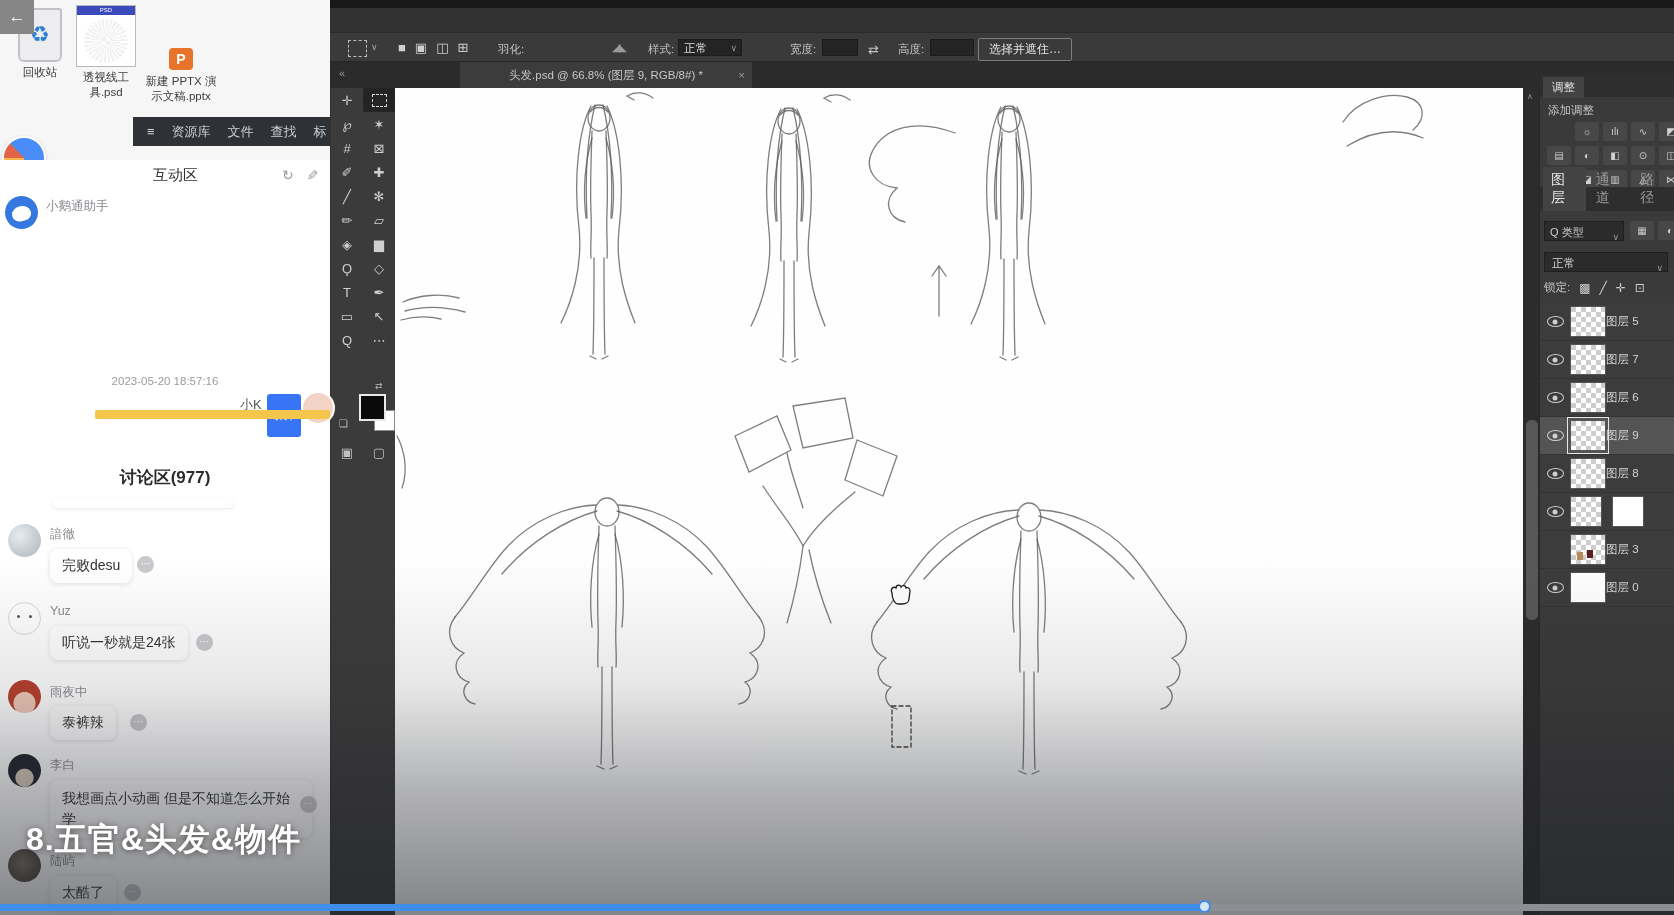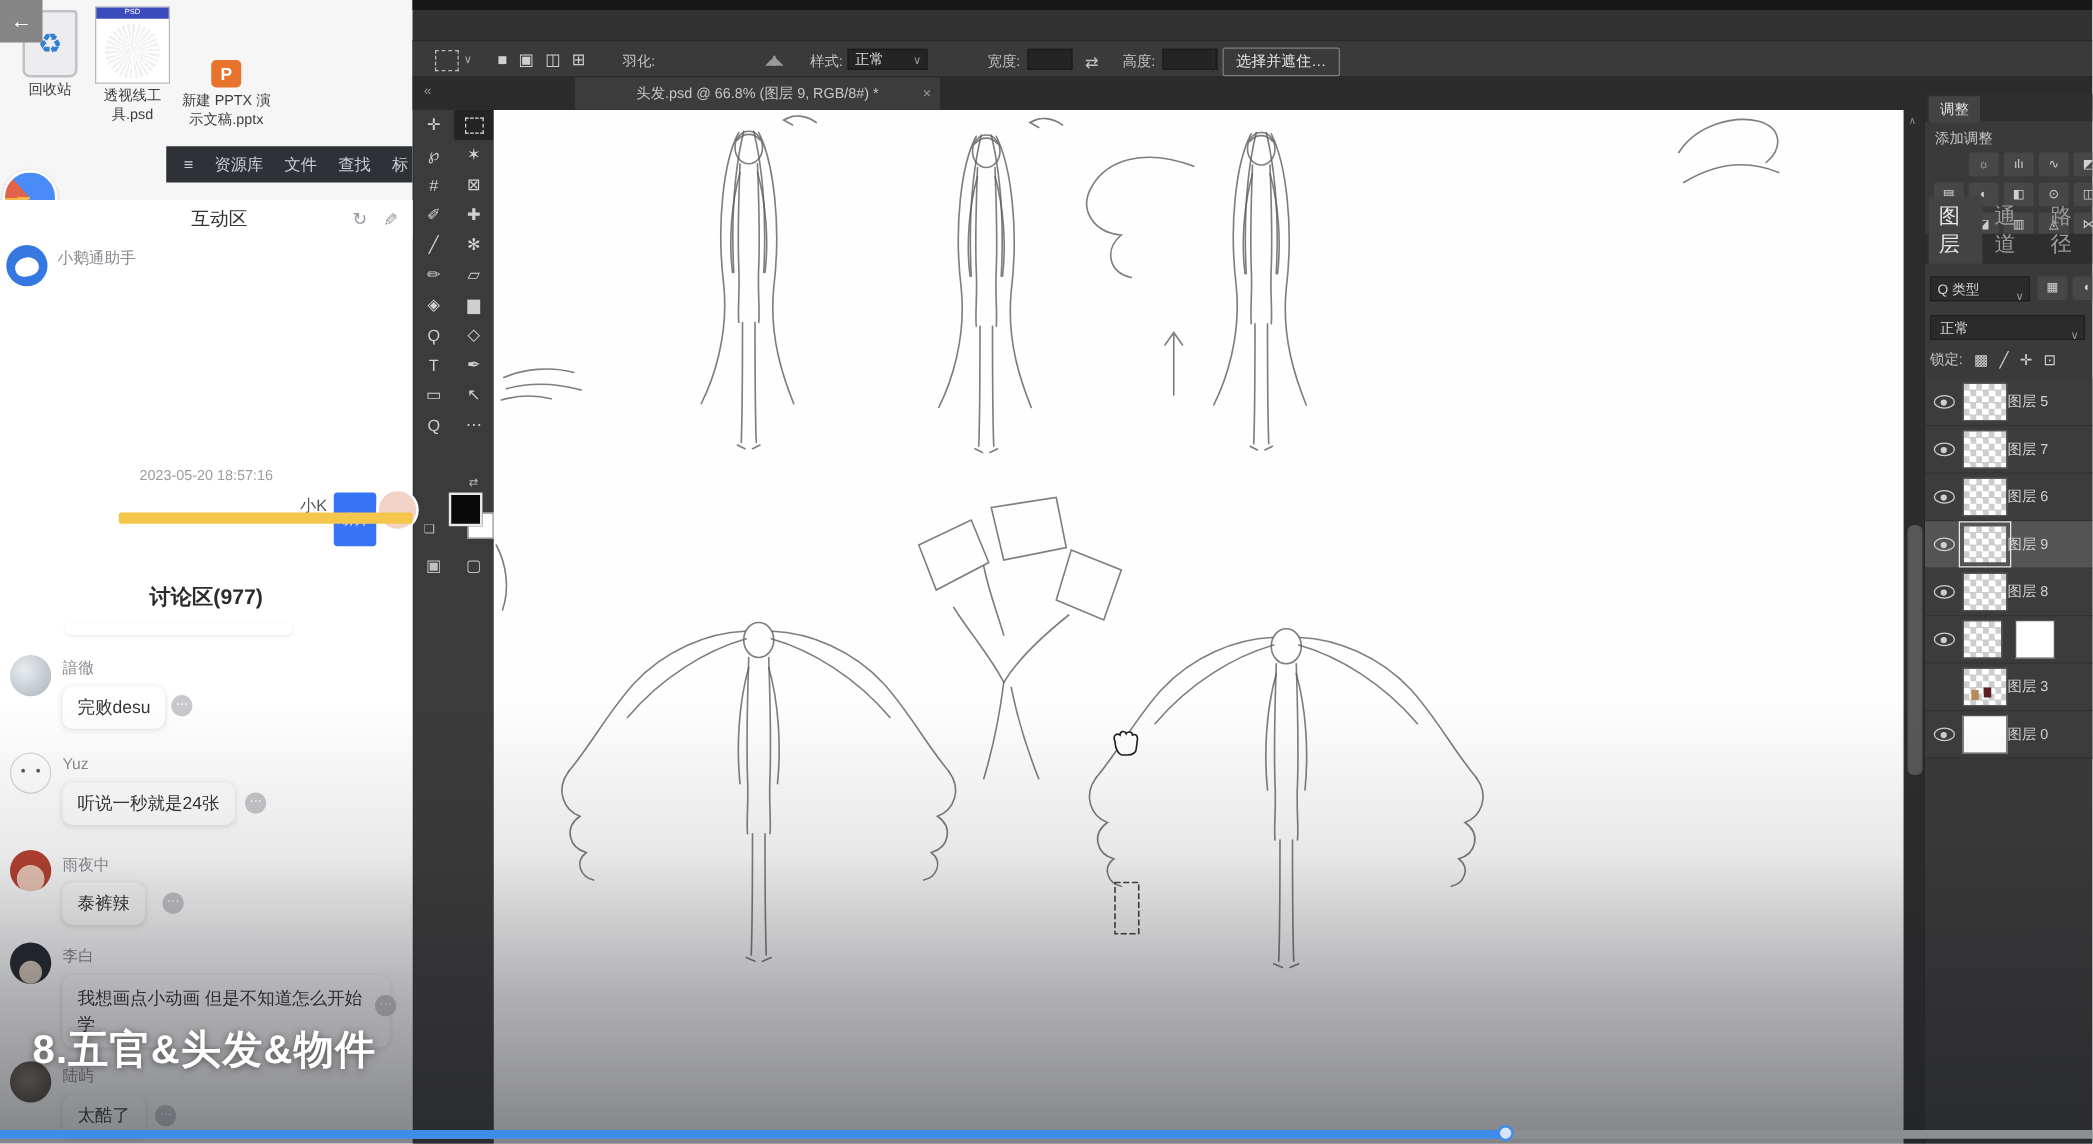--- a/index.html
+++ b/index.html
@@ -116,21 +116,21 @@
   .rpanel{position:absolute;left:1209px;top:75px;width:135px;height:840px;background:#3a3a3a;
     border-left:1px solid #282828;overflow:hidden;}
   .ptabrow{position:absolute;left:0;top:0;width:100%;height:22px;background:#2e2e2e;}
   .ptab{position:absolute;left:3px;top:2px;padding:3px 9px;background:#434343;color:#e2e2e2;font-size:11.5px;}
   .addlab{position:absolute;left:8px;top:28px;font-size:11.5px;color:#c6c6c6;}
   .tiles{position:absolute;right:-8px;display:flex;gap:4px;}
   .tile{width:24px;height:19px;background:#474747;border-radius:2px;color:#d0d0d0;font-size:10px;
     display:flex;align-items:center;justify-content:center;overflow:hidden;}
   .ltabs{position:absolute;left:0;top:112px;width:100%;height:24px;background:#2e2e2e;
     display:flex;align-items:flex-end;gap:2px;padding-left:3px;box-sizing:border-box;}
-  .ltab{padding:4px 8px;font-size:17px;color:#9b9b9b;}
+  .ltab{padding:4px 8px;font-size:14px;color:#9b9b9b;}
   .ltab.on{background:#434343;color:#e6e6e6;}
   .kindbox{position:absolute;left:4px;top:146px;width:80px;height:20px;background:#2b2b2b;
     border:1px solid #1f1f1f;color:#cfcfcf;font-size:11px;line-height:20px;padding-left:5px;box-sizing:border-box;}
   .kindbox .ddcar{top:5px;}
   .ftiles{position:absolute;left:90px;top:146px;display:flex;gap:4px;}
   .blendbox{position:absolute;left:4px;top:177px;width:124px;height:20px;background:#2b2b2b;
     border:1px solid #1f1f1f;color:#d6d6d6;font-size:11.5px;line-height:20px;padding-left:7px;box-sizing:border-box;}
   .blendbox .ddcar{top:5px;}
   .lockrow{position:absolute;left:4px;top:205px;display:flex;align-items:center;gap:9px;
     color:#c4c4c4;font-size:11.5px;}

